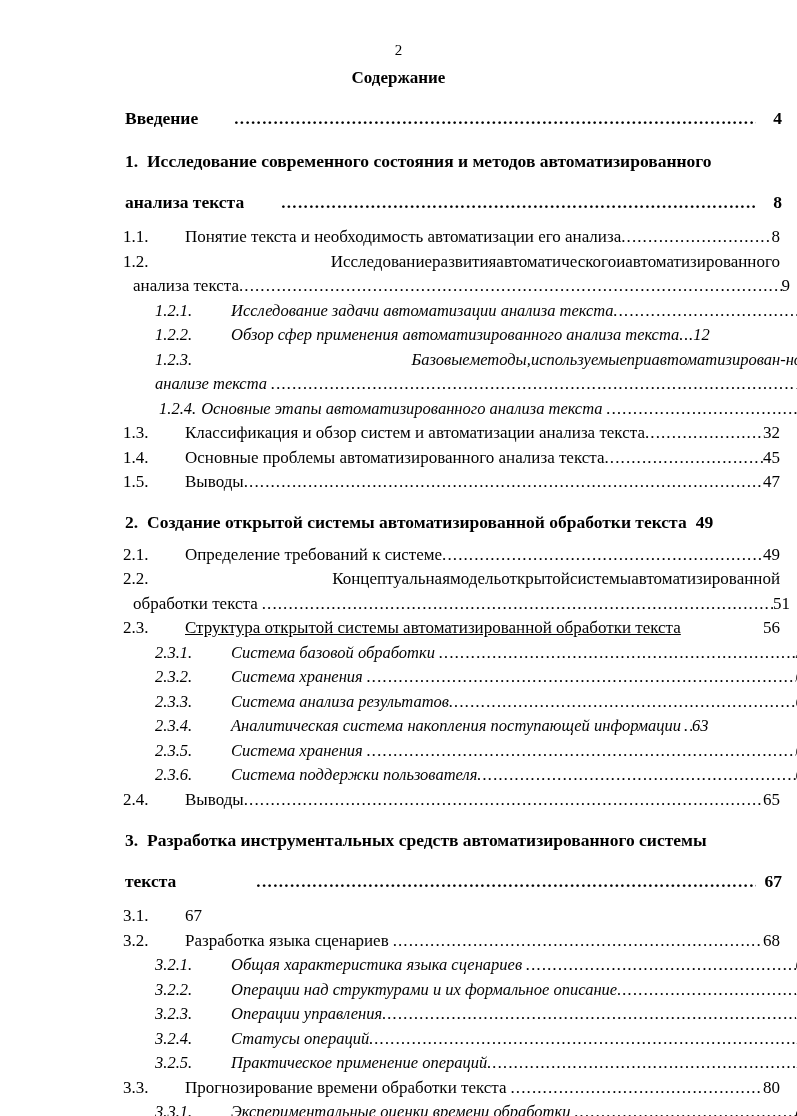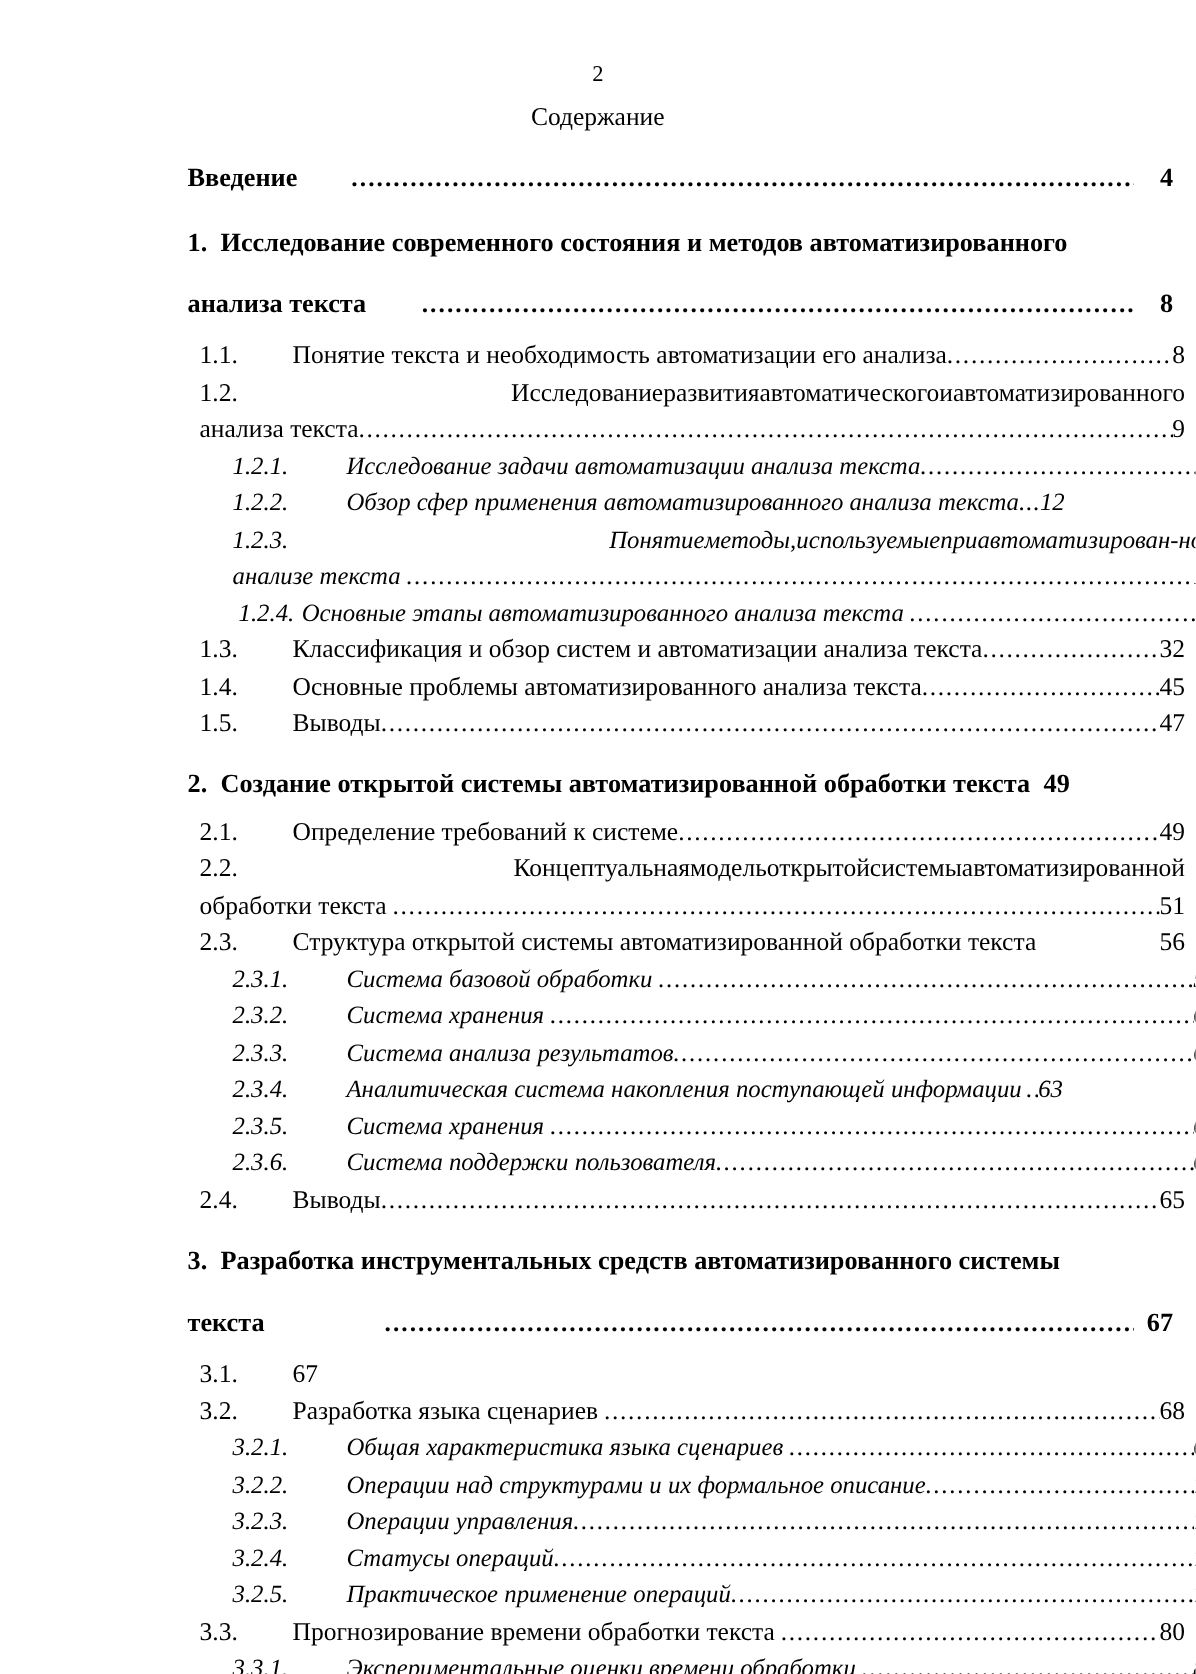--- a/index.html
+++ b/index.html
@@ -29,20 +29,21 @@
     font-size: 15px;
     margin-top: 40px;
     line-height: 20px;
   }
 
   .doc-title {
     text-align: center;
     font-size: 17px;
     line-height: 22px;
     margin-top: 7px;
+    font-weight: bold;
   }
 
   .toc {
     margin-top: 14px;
     padding-left: 123px;
     padding-right: 17px;
   }
 
   
   .row {
@@ -114,21 +115,20 @@
     margin-bottom: 8px;
     margin-left: 2px;
   }
   .intro .leader { margin-left: 36px; letter-spacing: 1.35px; }
   .intro .pg { padding-left: 9px; min-width: 17px; }
 
   
   .lvl2 {
     font-size: 17px;
     line-height: 24.5px;
-    margin-left: 10px;
   }
   .lvl2 .num { width: 62px; }
 
   
   .lvl3 {
     font-style: italic;
     font-size: 16.5px;
     line-height: 24.5px;
     margin-left: 32px;
   }
@@ -154,21 +154,21 @@
 
   .cont {
     
     font-size: 17px;
     line-height: 24.5px;
   }
   .cont.l2 { margin-left: 10px; }
   .cont.l3 { margin-left: 32px; font-style: italic; font-size: 16.5px; }
 
   .tight .leader { letter-spacing: 1.1px; }
-  .nolead .title { flex: 1 1 auto; }
+  .nolead .title { flex: 1 1 auto; text-decoration: underline; }
 </style>
 </head>
 <body>
 
 <div class="page">
 
   <div class="page-number">2</div>
   <div class="doc-title">Содержание</div>
 
   <div class="toc">
@@ -222,21 +222,21 @@
     <div class="row lvl3 tight">
       <span class="num">1.2.2.</span>
       <span class="title">Обзор сфер применения автоматизированного анализа текста</span>
       <span class="leader" style="letter-spacing:0.6px;max-width:14px;"></span>
       <span class="pg">12</span>
     </div>
 
     <div class="wrap-first lvl3">
       <span class="num" style="width:76px;">1.2.3.</span>
       <span class="spread">
-        <span>Понятие</span>
+        <span>Базовые</span>
         <span>методы,</span>
         <span>используемые</span>
         <span>при</span>
         <span>автоматизирован-ном</span>
       </span>
     </div>
     <div class="row cont l3 tight">
       <span class="title">анализе текста</span>
       <span class="leader" style="margin-left:4px;"></span>
       <span class="pg">15</span>

